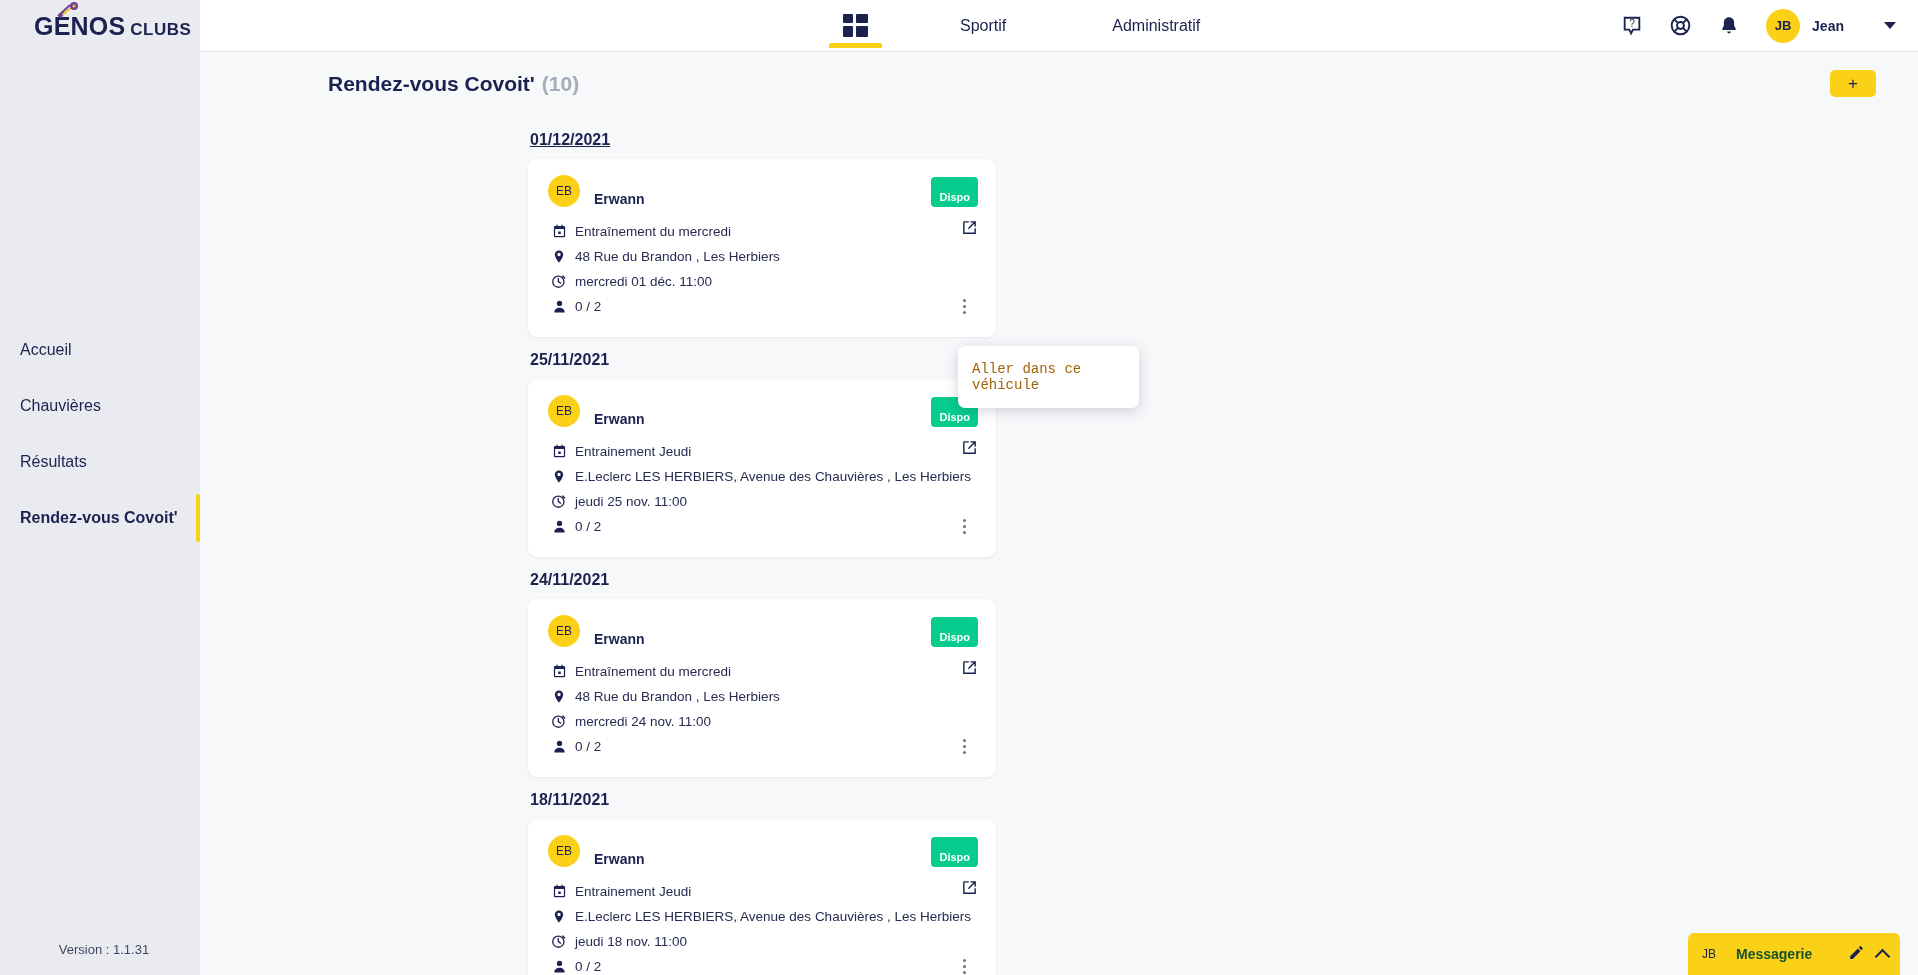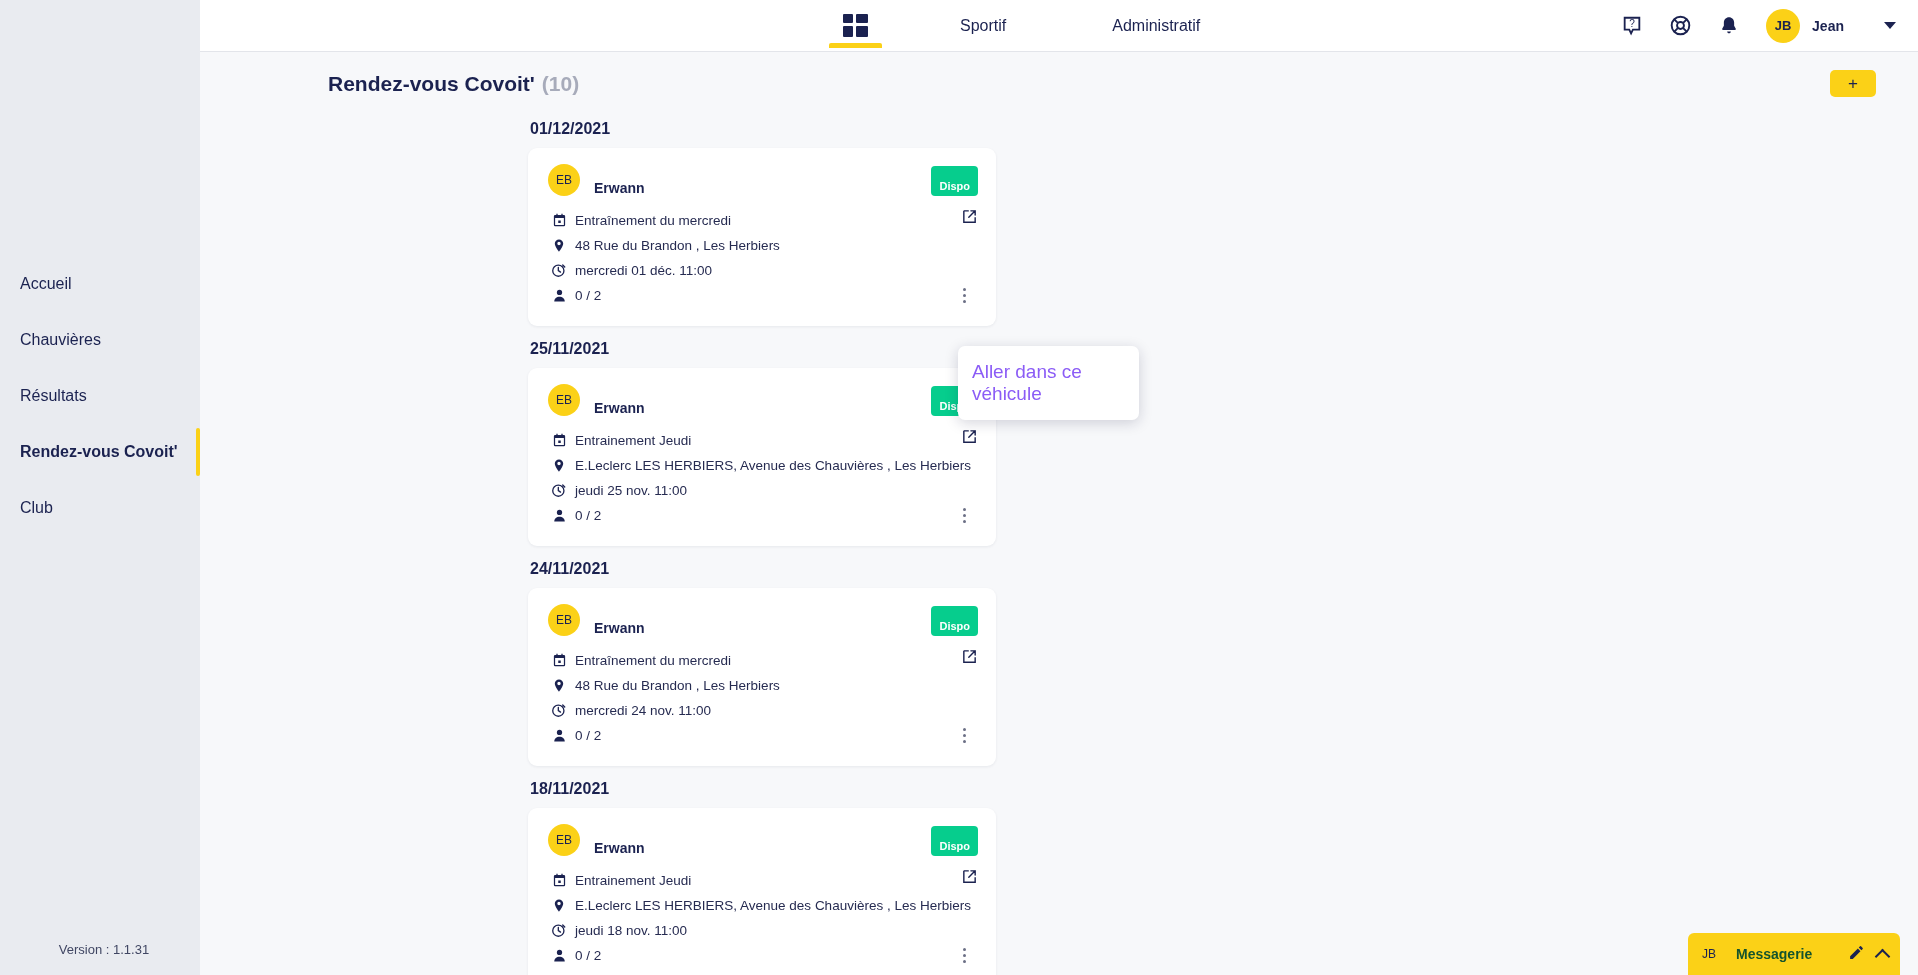--- a/index.html
+++ b/index.html
@@ -92,21 +92,21 @@
   .page-count { font-size: 21px; font-weight: bold; color: #a7abba; margin-left: 7px; }
   .add-btn {
     margin-left: auto; width: 46px; height: 27px; border-radius: 5px;
     background: #fbd117; border: none; cursor: pointer;
     display: flex; align-items: center; justify-content: center;
     color: #1b2250; font-size: 17px; line-height: 1;
   }
 
   .list { padding: 10px 0 0 328px; }
   .day-label { font-size: 16px; font-weight: bold; color: #1b2250; margin: 14px 0 10px 2px; }
-  .day-label:first-child { margin-top: 13px; }
+  .day-label:first-child { margin-top: 24px; text-decoration: underline; }
 
   .card {
     width: 468px; background: #ffffff; border-radius: 9px;
     padding: 16px 18px 16px 20px; position: relative;
     box-shadow: 0 1px 3px rgba(20,24,60,.07);
   }
   .card-head { display: flex; align-items: flex-end; }
   .avatar {
     width: 32px; height: 32px; border-radius: 50%;
     background: #fbd117; color: #1b2250;
@@ -132,57 +132,68 @@
   }
   .dots i { width: 3px; height: 3px; border-radius: 50%; background: #6b6f85; display: block; }
 
   
   .popup {
     position: absolute; left: 758px; top: 294px;
     width: 181px; background: #ffffff; border-radius: 7px;
     box-shadow: 0 3px 14px rgba(20,24,60,.18);
     padding: 15px 0 15px 14px; z-index: 40;
   }
-  .popup-item { font-size: 19px; color: #8b5cf6; cursor: pointer; }
+  .popup-item { font-size: 14px; color: #a16207; cursor: pointer; font-family: Liberation Mono, monospace; }
 
   
   .messagerie {
     position: absolute; right: 18px; bottom: 0;
     width: 212px; height: 42px; background: #fbd117;
     border-radius: 6px 6px 0 0; display: flex; align-items: center;
     padding: 0 12px 0 14px; z-index: 50; cursor: pointer;
   }
   .msg-initials { font-size: 12px; color: #1b2250; }
   .msg-title { font-size: 14px; font-weight: bold; color: #14532d; margin-left: 20px; }
   .msg-actions { margin-left: auto; display: flex; align-items: center; gap: 12px; }
   .chev-up { width: 11px; height: 11px; border-left: 2px solid #1b2250; border-top: 2px solid #1b2250;
              transform: rotate(45deg); margin-bottom: -4px; cursor: pointer; }
 </style>
 </head>
 <body>
 
 <div class="app">
 
   <aside class="sidebar">
+    <div class="logo-wrap">
+      <div class="logo">
+        <svg class="logo-mark" viewBox="0 0 26 16">
+          <path d="M2 14 L14 3" stroke="#6f3fa0" stroke-width="2" fill="none"></path>
+          <path d="M6 13 L16 5" stroke="#f0c419" stroke-width="2" fill="none"></path>
+          <circle cx="18" cy="4" r="4" fill="#6f3fa0"></circle>
+          <circle cx="18" cy="4" r="1.6" fill="#f0c419"></circle>
+          <circle cx="4.5" cy="13.5" r="2.2" fill="#6f3fa0"></circle>
+        </svg>
+        <div class="logo-text">
+          <span>GÉNOS</span><span class="clubs">CLUBS</span>
+        </div>
+      </div>
+    </div>
 
     <nav class="nav">
       <div class="nav-item">
         <span>Accueil</span>
       </div>
       <div class="nav-item">
         <span>Chauvières</span>
       </div>
       <div class="nav-item">
         <span>Résultats</span>
       </div>
       <div class="nav-item active">
         <span>Rendez-vous Covoit'</span>
-      </div>
-      <div class="nav-item">
-        <span>Club</span>
       </div>
     </nav>
 
     <div class="version">Version : 1.1.31</div>
   </aside>
 
   <section class="main">
 
     <header class="topbar">
       <div class="tabs">

